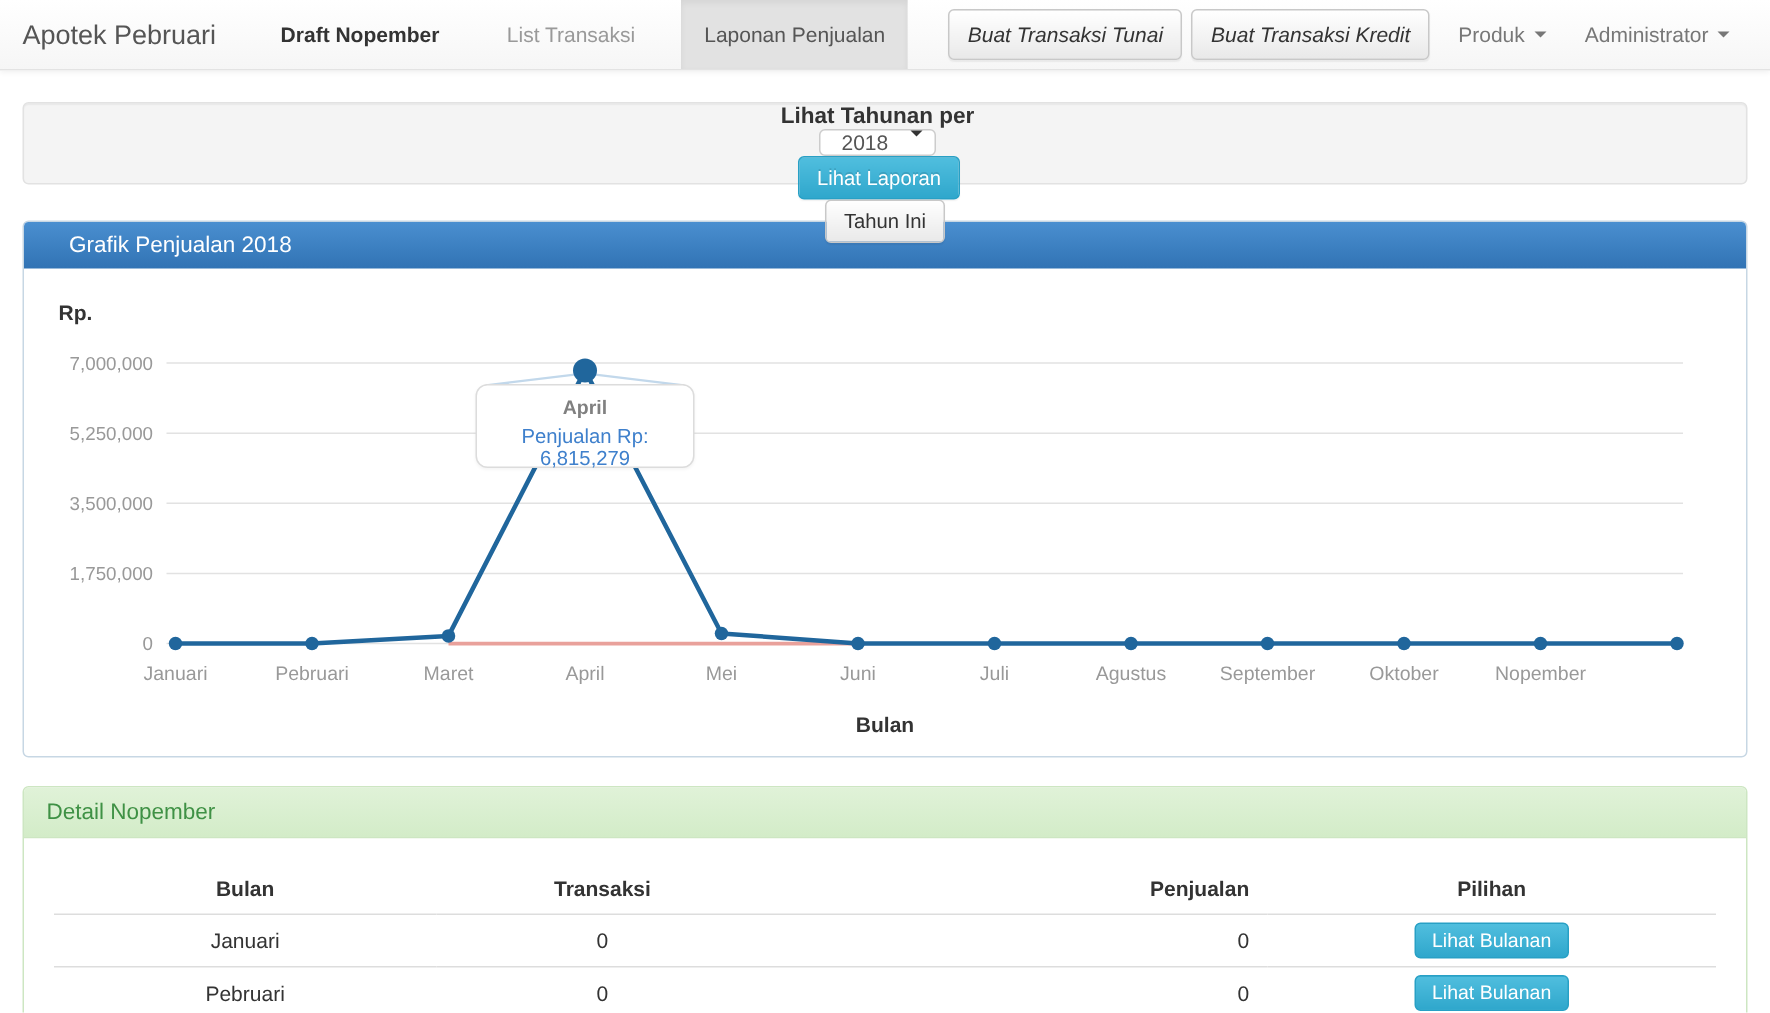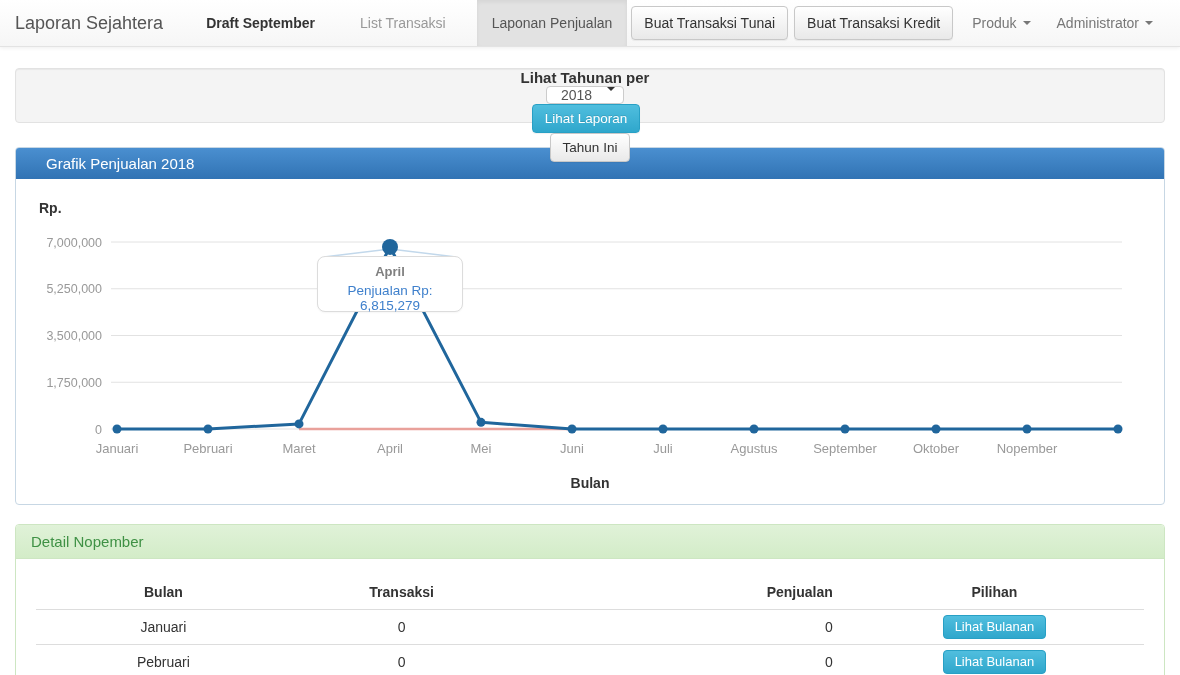--- a/index.html
+++ b/index.html
@@ -14,21 +14,21 @@
   .nav-item { font-size:14px; padding:0 15px; display:flex; align-items:center; cursor:pointer; }
   .nav-item.draft { color:#333; font-weight:bold; margin-left:13px; }
   .nav-item.muted { color:#999; margin-left:15px; }
   .nav-item.active { background:#e2e2e2; color:#555; margin-left:16px;
     box-shadow:inset 0 2px 4px rgba(0,0,0,.06); }
   .nav-right { display:flex; align-items:center; margin-left:auto; padding-right:14px; }
   .btn { display:inline-flex; align-items:center; justify-content:center;
     font-size:14px; color:#333; border:1px solid #c8c8c8; border-radius:4px;
     background:linear-gradient(#ffffff,#e9e9e9); padding:6px 12px; cursor:pointer;
     box-shadow:0 1px 1px rgba(0,0,0,.06); white-space:nowrap; }
-  .nav-right .btn { margin-right:6px; height:34px; }
+  .nav-right .btn { margin-right:6px; height:34px;font-style:italic; }
   .nav-dd { font-size:14px; color:#777; padding:0 13px; display:flex; align-items:center;
     gap:6px; cursor:pointer; }
   .caret { display:inline-block; width:0; height:0; border-left:4px solid transparent;
     border-right:4px solid transparent; border-top:4px solid #777; }
 
   
   .well { margin:21px 15px 0; height:55px; background:#f4f4f4; border:1px solid #e2e2e2;
     border-radius:4px; box-shadow:inset 0 1px 1px rgba(0,0,0,.05);
     display:flex; align-items:center; padding:0 15px;flex-direction:column; }
   .well-label { font-size:15px; font-weight:bold; color:#333; margin-right:10px; }
@@ -73,22 +73,22 @@
   .col-penj  { width:30%; text-align:right; padding-right:12px !important; }
   .col-pil   { width:27%; text-align:center; }
   .btn-sm-info { display:inline-block; background:linear-gradient(#50bede,#2fa7cc);
     border:1px solid #28a0c5; color:#fff; font-size:13px; padding:3px 11px 4px;
     border-radius:4px; cursor:pointer; }
 </style>
 </head>
 <body>
 
 <div class="navbar">
-  <div class="brand">Laporan Sejahtera</div>
-  <div class="nav-item draft">Draft September</div>
+  <div class="brand">Apotek Pebruari</div>
+  <div class="nav-item draft">Draft Nopember</div>
   <div class="nav-item muted">List Transaksi</div>
   <div class="nav-item active">Laponan Penjualan</div>
   <div class="nav-right">
     <div class="btn">Buat Transaksi Tunai</div>
     <div class="btn">Buat Transaksi Kredit</div>
     <div class="nav-dd">
       <span>Produk</span>
       <span class="caret"></span>
     </div>
     <div class="nav-dd">

